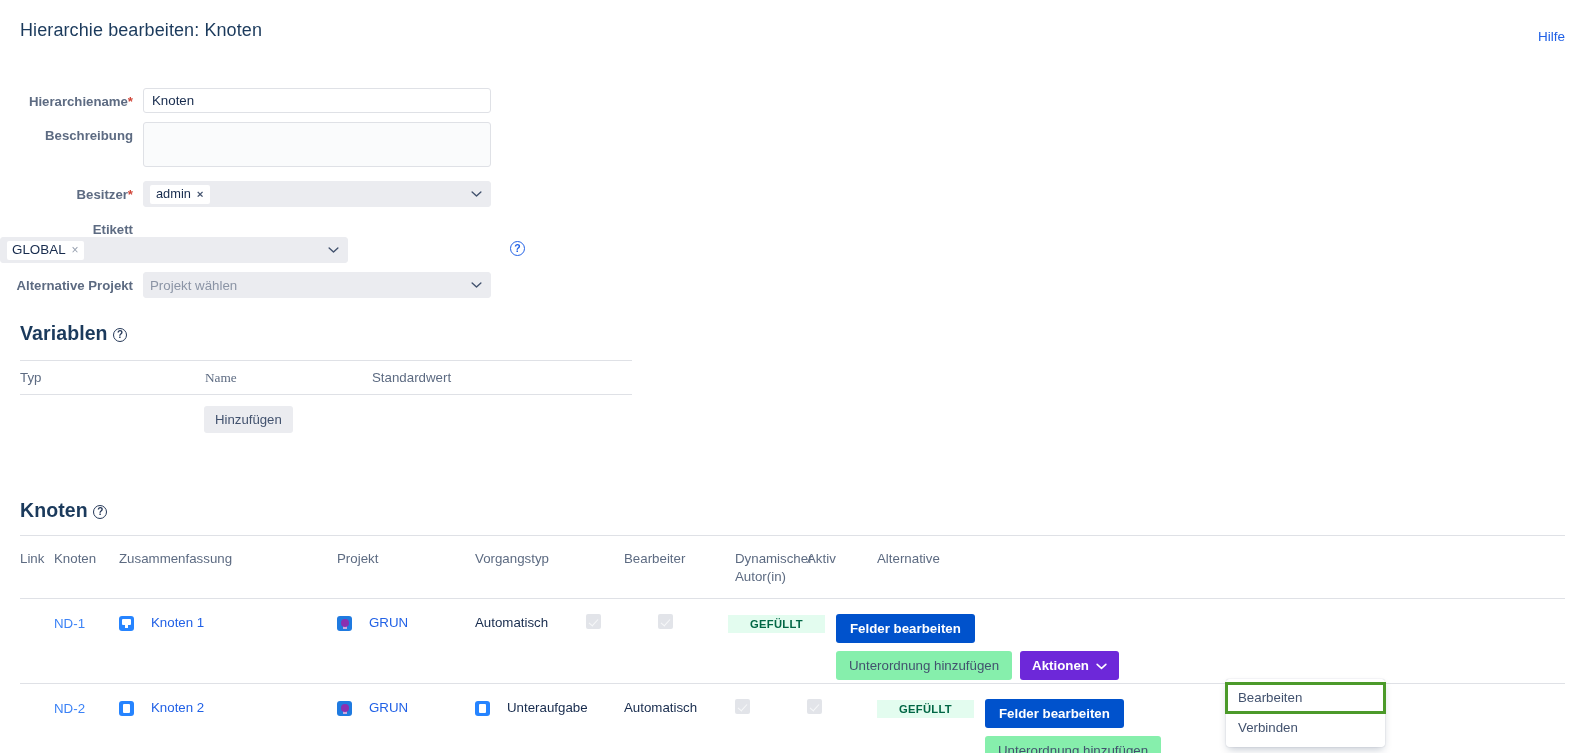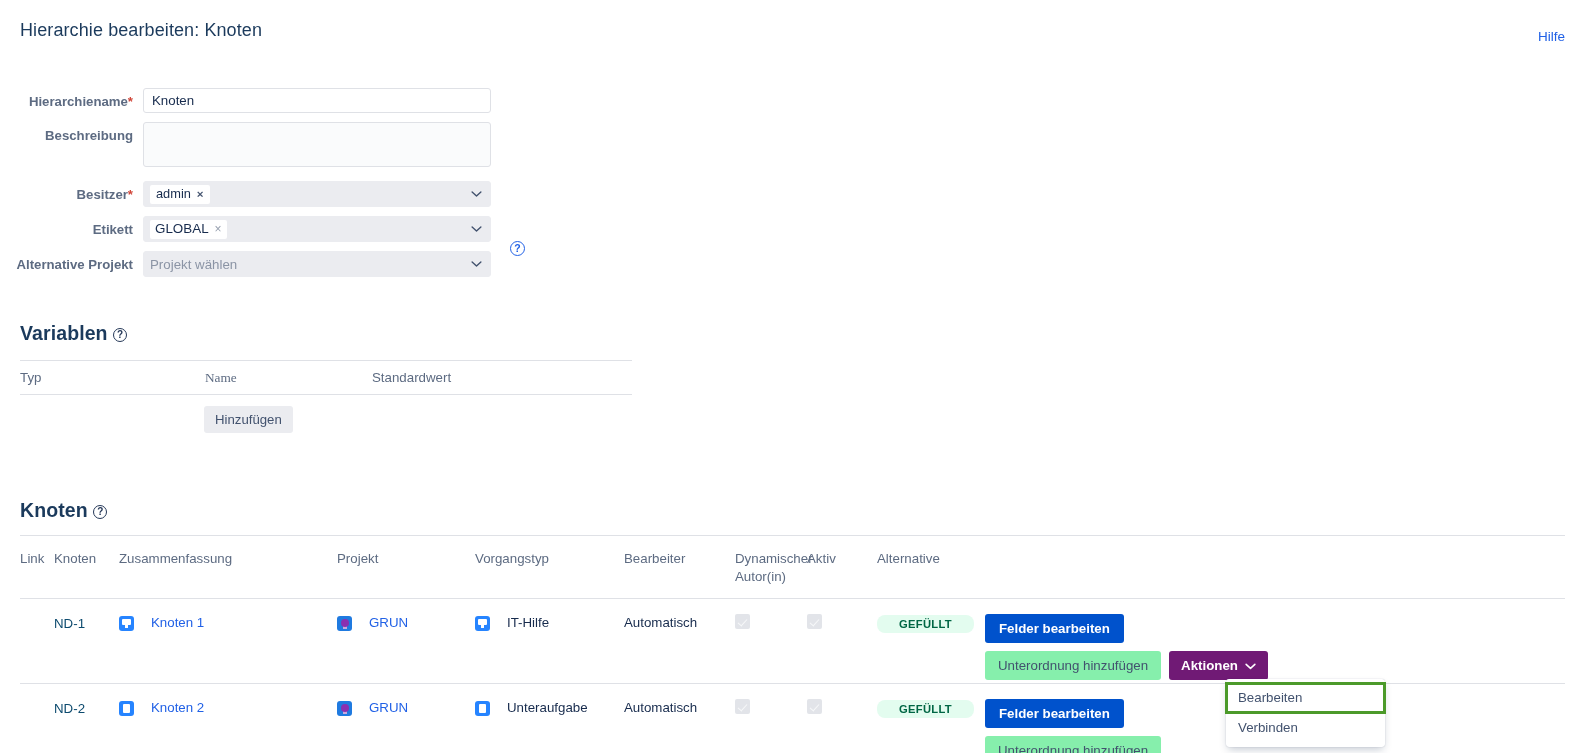--- a/index.html
+++ b/index.html
@@ -113,21 +113,21 @@
   .c-zus { width: 218px; }
   .c-proj { width: 138px; }
   .c-vtyp { width: 149px; }
   .c-bearb { width: 111px; }
   .c-dyn { width: 72px; }
   .c-aktiv { width: 70px; }
   .c-valid { width: 108px; }
   .c-act { flex: 1; }
 
   .nrow { display: flex; padding-top: 15px; min-height: 84px; position: relative; }
-  .link-id { font-size: 13.3px; color: #0c4a6e; cursor: pointer; }
+  .link-id { font-size: 13.3px; color: #3b82f6; cursor: pointer; }
 
   .cell { font-size: 13.3px; color: #172B4D; line-height: 18px; }
   .icon-label { display: flex; align-items: center; gap: 17px; }
   .icon-label .lnk { color: #2161e6; cursor: pointer; }
 
   .sq-icon {
     width: 15px; height: 15px; border-radius: 3px; flex: 0 0 15px;
     display: inline-block; position: relative;
   }
   .sq-icon.task { background: #2684ff; }
@@ -160,36 +160,36 @@
   }
   .chk::after {
     content: ""; position: absolute; left: 4.5px; top: 2.5px;
     width: 4px; height: 8px; border: solid #f7f8f9;
     border-width: 0 1.8px 1.8px 0; transform: rotate(42deg);
   }
 
   .badge {
     display: inline-block; background: #e3fcef; color: #006644;
     font-size: 11.2px; font-weight: bold; letter-spacing: .3px;
-    padding: 3px 22px; border-radius: 8px;
+    padding: 3px 22px; border-radius: 0;
   }
 
   .actions-wrap { position: relative; }
   .btn-primary {
     background: #0052cc; color: #fff; border: none; border-radius: 3px;
     padding: 7px 14px; font-size: 13.3px; font-weight: bold;
     font-family: "Liberation Sans", sans-serif; cursor: pointer;
   }
   .btn-sub {
     background: #86efac; color: #42526e; border: none; border-radius: 3px;
     padding: 7px 13px; font-size: 13.3px;
     font-family: "Liberation Sans", sans-serif; cursor: pointer;
   }
   .btn-dark {
-    background: #701a75; color: #fff; border: none; border-radius: 3px;
+    background: #6d28d9; color: #fff; border: none; border-radius: 3px;
     padding: 7px 12px; font-size: 13.3px; font-weight: bold;
     font-family: "Liberation Sans", sans-serif; cursor: pointer;
     display: inline-flex; align-items: center; gap: 7px;
   }
   .btnrow2 { margin-top: 8px; display: flex; gap: 8px; align-items: center; }
 
   
   .dropdown {
     position: absolute; left: 1226px; top: 679px; width: 159px;
     background: #fff; border-radius: 3px;
@@ -236,21 +236,21 @@
           </span>
           <span class="caret">
             <svg viewBox="0 0 12 8" width="11" height="7">
                 <path d="M1 1.6 L6 6.2 L11 1.6" stroke="#42526e" stroke-width="1.6" fill="none" stroke-linecap="round" stroke-linejoin="round"></path>
               </svg>
           </span>
         </div>
       </div>
     </div>
 
-    <div class="frow" style="margin-top:3px;">
+    <div class="frow" style="margin-top:3px;flex-direction:column;">
       <div class="flabel">Etikett</div>
       <div class="fctl">
         <div class="selbox">
           <span class="chip tag">
             <span>GLOBAL</span>
             <span class="x light">×</span>
           </span>
           <span class="caret">
             <svg viewBox="0 0 12 8" width="11" height="7">
                 <path d="M1 1.6 L6 6.2 L11 1.6" stroke="#42526e" stroke-width="1.6" fill="none" stroke-linecap="round" stroke-linejoin="round"></path>
@@ -322,26 +322,20 @@
       <div class="c-zus cell">
         <span class="icon-label">
           <span class="sq-icon task"></span>
           <span class="lnk">Knoten 1</span>
         </span>
       </div>
       <div class="c-proj cell">
         <span class="icon-label">
           <span class="sq-icon proj"></span>
           <span class="lnk">GRUN</span>
-        </span>
-      </div>
-      <div class="c-vtyp cell">
-        <span class="icon-label">
-          <span class="sq-icon task"></span>
-          <span>IT-Hilfe</span>
         </span>
       </div>
       <div class="c-bearb cell">Automatisch</div>
       <div class="c-dyn"><span class="chk"></span></div>
       <div class="c-aktiv"><span class="chk"></span></div>
       <div class="c-valid"><span class="badge">GEFÜLLT</span></div>
       <div class="c-act actions-wrap">
         <button class="btn-primary">Felder bearbeiten</button>
         <div class="btnrow2">
           <button class="btn-sub">Unterordnung hinzufügen</button>

